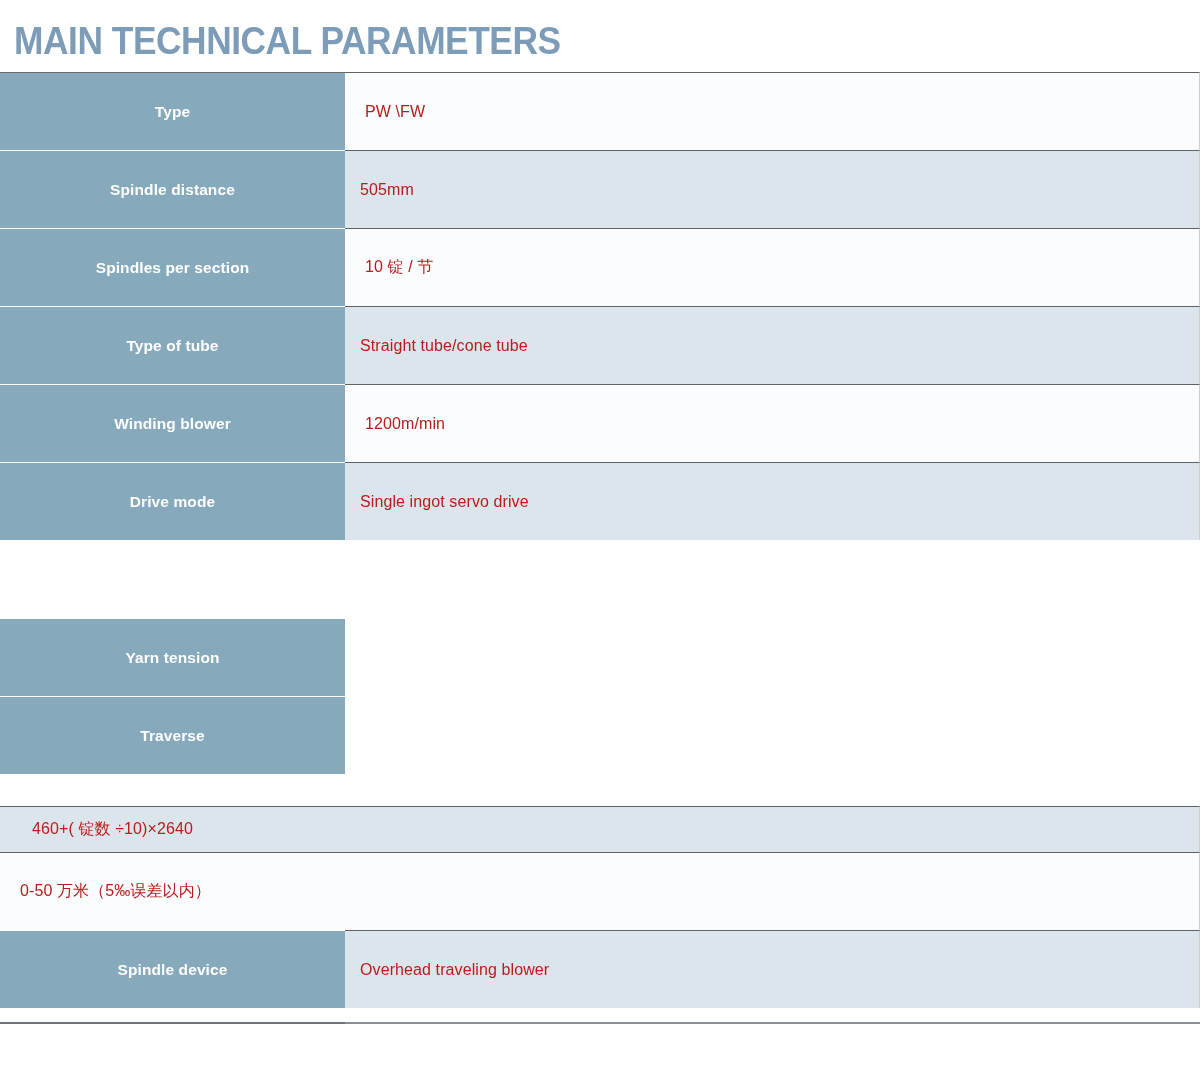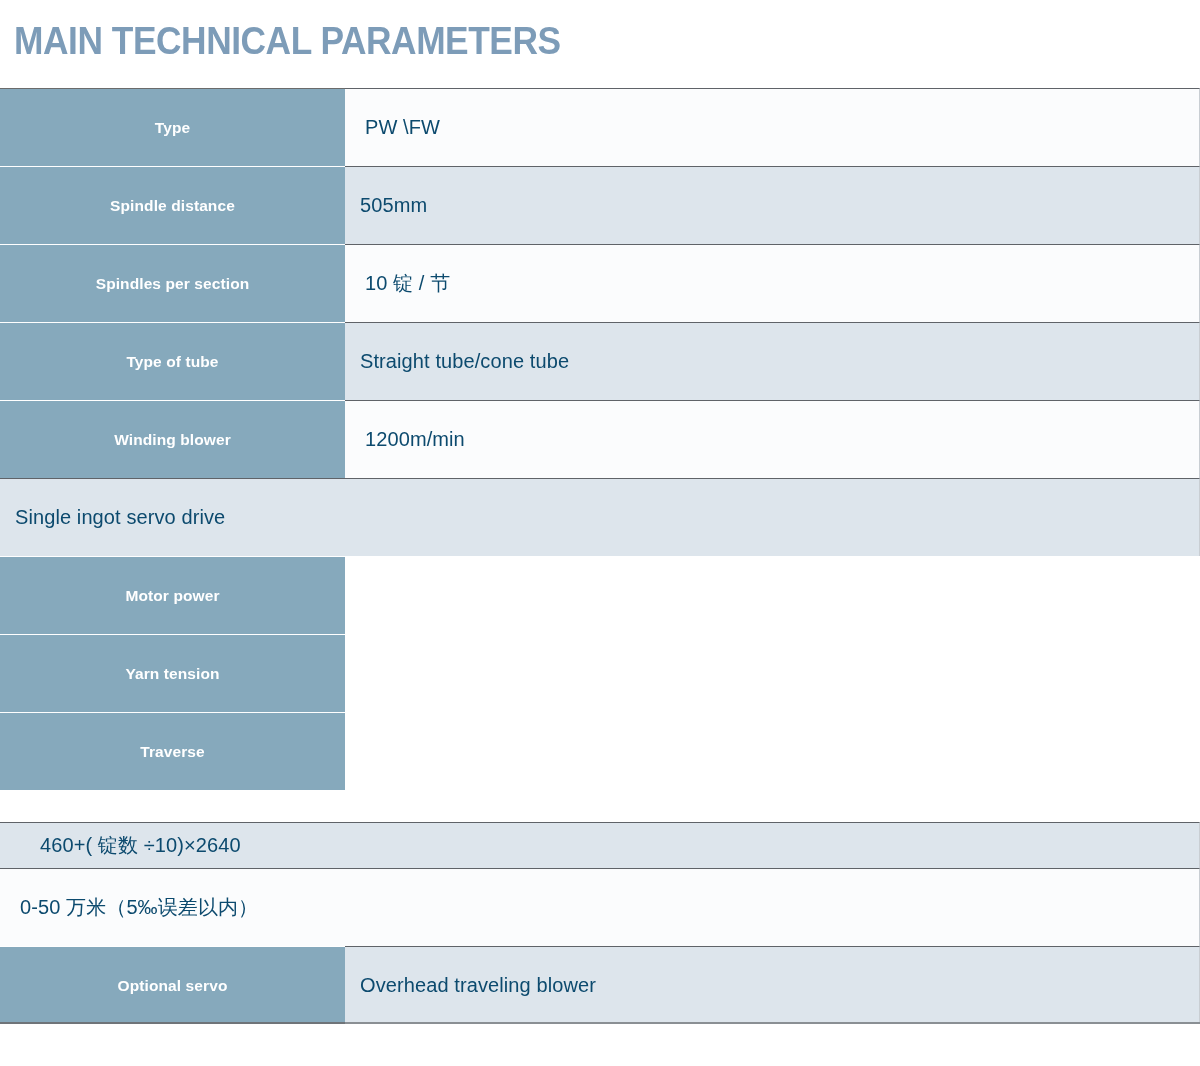--- a/index.html
+++ b/index.html
@@ -33,21 +33,21 @@
     color: #7d9cb8;
     white-space: nowrap;
     transform: scaleX(0.93);
     transform-origin: left center;
   }
 
   
   .spec-table {
     position: absolute;
     left: 0px;
-    top: 88px;
+    top: 72px;
     width: 1133px;
     border-collapse: collapse;
   }
 
   .spec-row {
     display: flex;
     width: 1200px;
     height: 78px;
     align-items: stretch;
   }
@@ -73,33 +73,33 @@
   }
 
   
   .value-cell {
     flex: 1 1 auto;
     width: 852px;
     box-sizing: border-box;
     display: flex;
     align-items: center;
     padding-left: 20px;
-    font-size: 20px;
-    color: #0c4a6e;
+    font-size: 16px;
+    color: #b91c1c;
     border-top: 1.5px solid #5f6368;
     border-right: 1.5px solid #c9ced3;
     background: #fbfcfd;
     letter-spacing: 0.1px;
   }
   .value-cell.tint {
     background: #dde5ec;
     padding-left: 15px;
   }
   .value-cell.indent {
-    padding-left: 40px;
+    padding-left: 32px;
     margin-top: 32px;
   }
 
   
   .table-bottom {
     position: absolute;
     left: 0px;
     top: 1022px;
     width: 1200px;
     height: 2px;
@@ -136,39 +136,39 @@
       </div>
       <div class="spec-row">
         <div class="label-cell">Type of tube</div>
         <div class="value-cell tint">Straight tube/cone tube</div>
       </div>
       <div class="spec-row">
         <div class="label-cell">Winding blower</div>
         <div class="value-cell">1200m/min</div>
       </div>
       <div class="spec-row">
+        <div class="label-cell">Drive mode</div>
         <div class="value-cell tint">Single ingot servo drive</div>
       </div>
       <div class="spec-row">
-        <div class="label-cell">Motor power</div>
       </div>
       <div class="spec-row">
         <div class="label-cell">Yarn tension</div>
       </div>
       <div class="spec-row">
         <div class="label-cell">Traverse</div>
       </div>
       <div class="spec-row">
         <div class="value-cell tint indent">460+( 锭数 ÷10)×2640</div>
       </div>
       <div class="spec-row">
         <div class="value-cell">0-50 万米（5‰误差以内）</div>
       </div>
       <div class="spec-row">
-        <div class="label-cell">Optional servo</div>
+        <div class="label-cell">Spindle device</div>
         <div class="value-cell tint">Overhead traveling blower</div>
       </div>
     </div>
 
   <div class="table-bottom"></div>
   <div class="table-bottom-left"></div>
 
 </div>
 
 </body></html>

